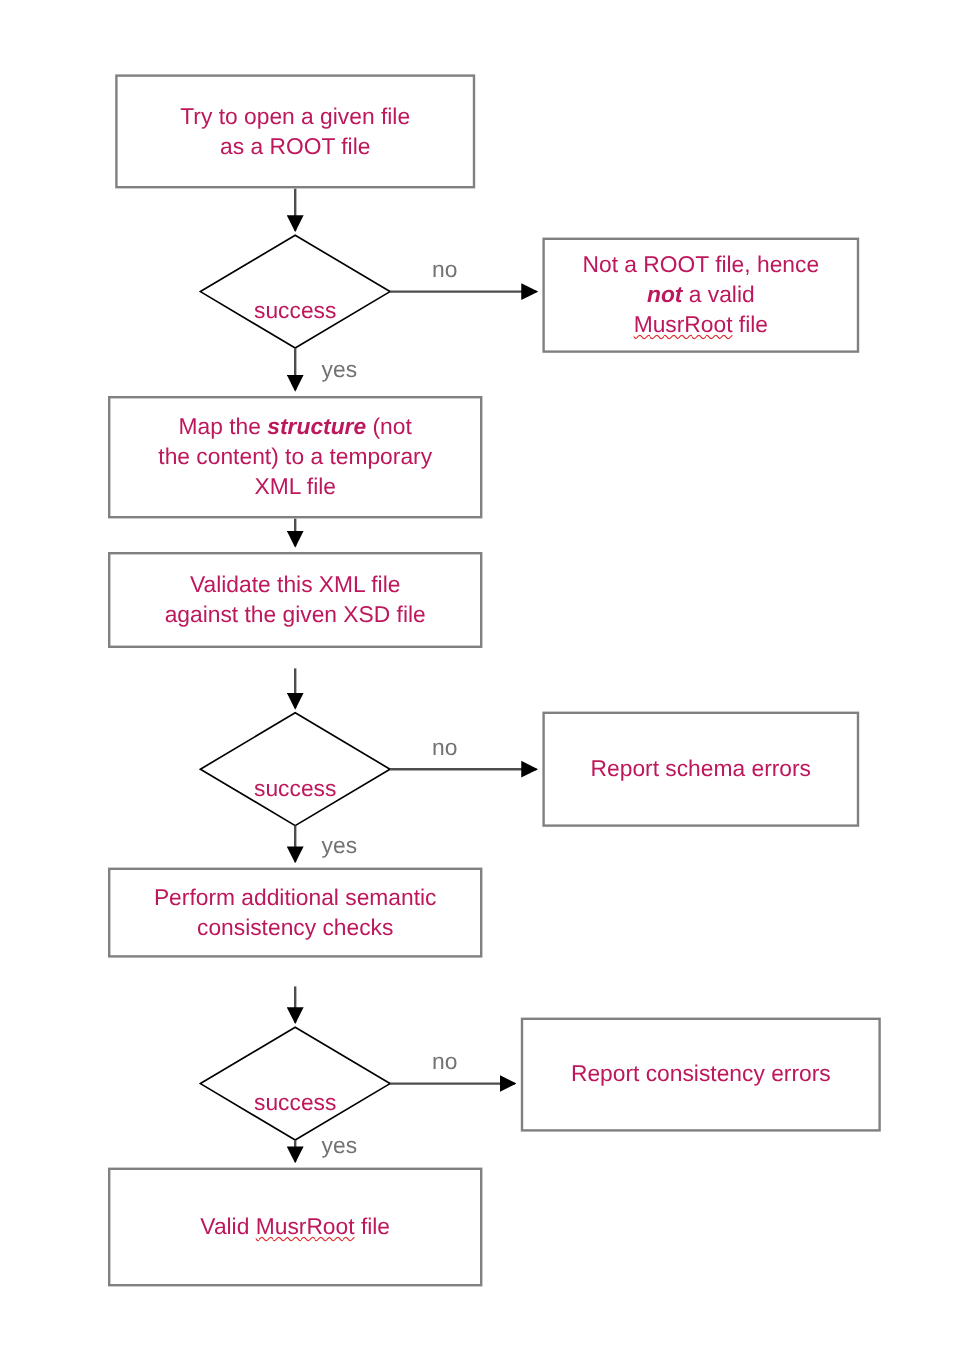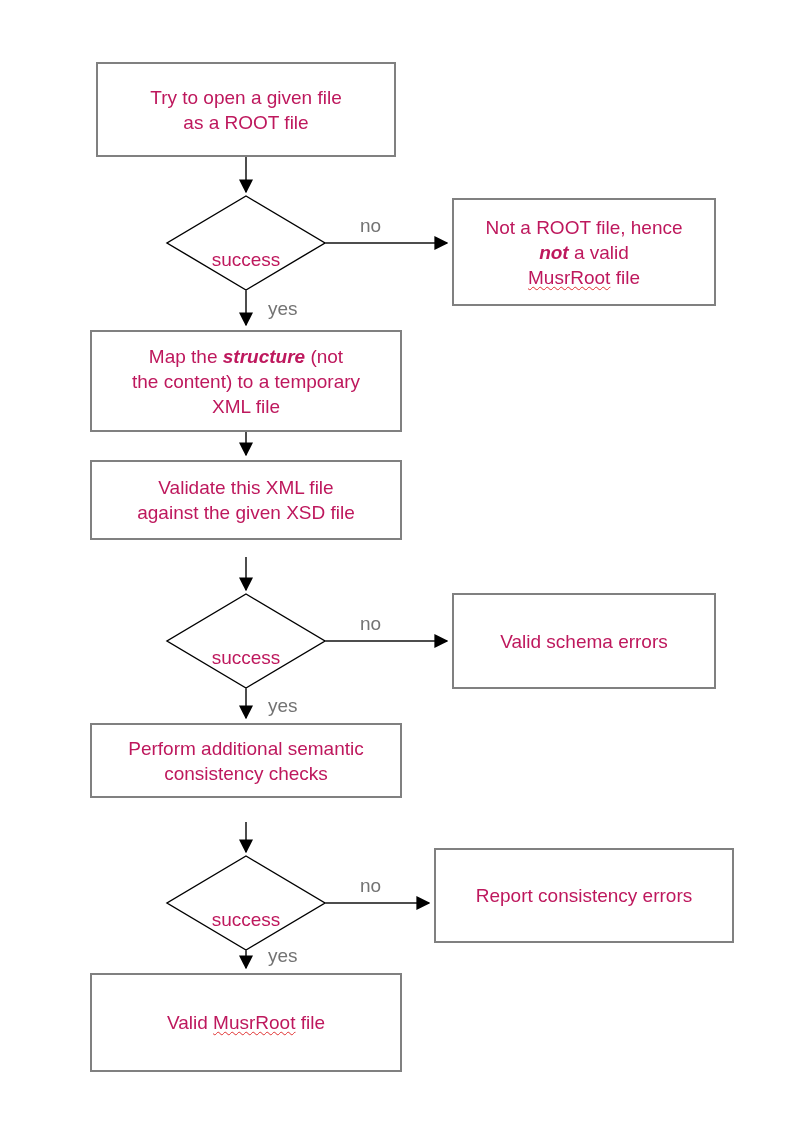--- a/index.html
+++ b/index.html
@@ -148,42 +148,42 @@
   </div>
 
   <div class="node decision" style="left:167px; top:196px; width:158px; height:94px;">
     <span class="label">success</span>
   </div>
 
   <div class="edge-label" style="left:360px; top:216px;">no</div>
 
   <div class="edge-label" style="left:268px; top:299px;">yes</div>
 
-  <div class="node process-box" style="left:452px; top:198px; width:264px; height:108px;">
+  <div class="node process-box" style="left:452px; top:198px; width:264px; height:96px;">
     <span class="label"><span>Not a ROOT file, hence</span><br><span class="emph">not</span><span> a valid</span><br><span class="misspelled">MusrRoot</span><span> file</span></span>
   </div>
 
   <div class="node process-box" style="left:90px; top:330px; width:312px; height:102px;">
     <span class="label"><span>Map the </span><span class="emph">structure</span><span> (not</span><br><span>the content) to a temporary</span><br><span>XML file</span></span>
   </div>
 
   <div class="node process-box" style="left:90px; top:460px; width:312px; height:80px;">
     <span class="label"><span>Validate this XML file</span><br><span>against the given XSD file</span></span>
   </div>
 
   <div class="node decision" style="left:167px; top:594px; width:158px; height:94px;">
     <span class="label">success</span>
   </div>
 
   <div class="edge-label" style="left:360px; top:614px;">no</div>
 
   <div class="edge-label" style="left:268px; top:696px;">yes</div>
 
   <div class="node process-box" style="left:452px; top:593px; width:264px; height:96px;">
-    <span class="label">Valid schema errors</span>
+    <span class="label">Report schema errors</span>
   </div>
 
   <div class="node process-box" style="left:90px; top:723px; width:312px; height:75px;">
     <span class="label"><span>Perform additional semantic</span><br><span>consistency checks</span></span>
   </div>
 
   <div class="node decision" style="left:167px; top:856px; width:158px; height:94px;">
     <span class="label">success</span>
   </div>
 

